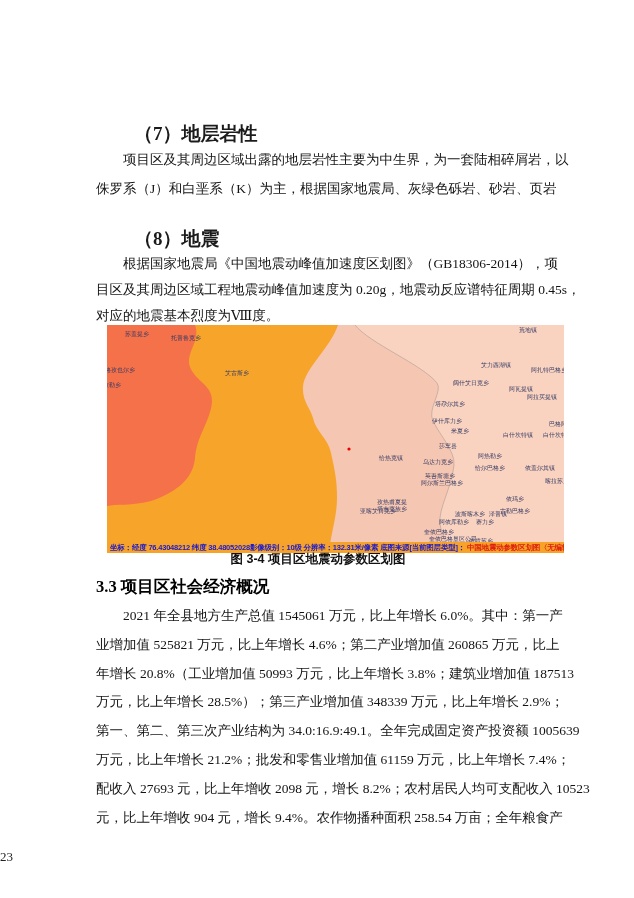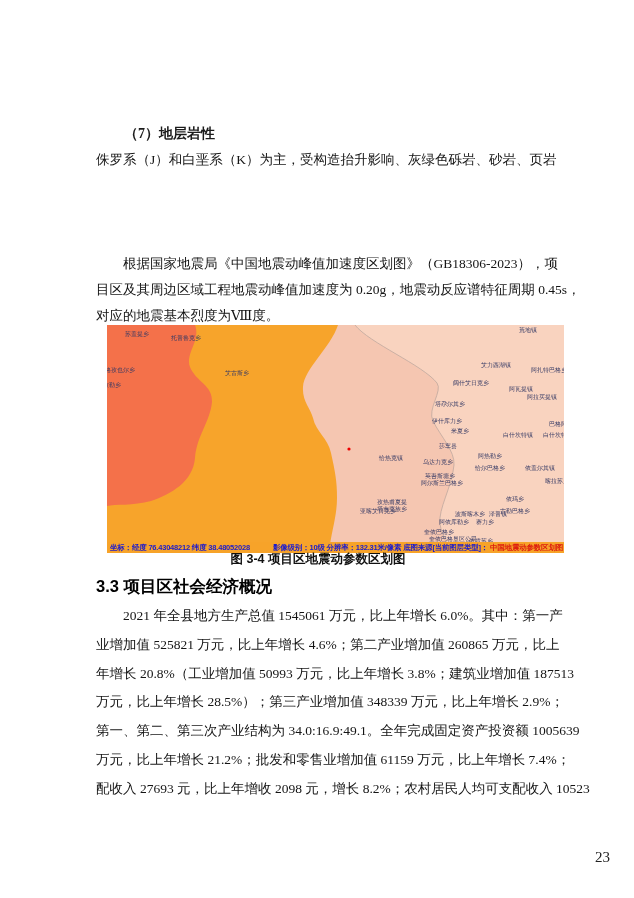--- a/index.html
+++ b/index.html
@@ -2,68 +2,70 @@
 <html><head>
 <meta charset="utf-8">
 <style>
   html,body{margin:0;padding:0;background:#e8e8e8;}
   #page{
     position:relative;width:634px;height:898px;background:#ffffff;
     margin:0 auto;overflow:hidden;
     font-family:"Liberation Serif","DejaVu Serif",serif;color:#1b1b1b;
   }
   .abs{position:absolute;}
-  .h-run{font-weight:bold;font-size:14px;line-height:20px;text-indent:2em;width:444px;}
+  .h-run{font-weight:bold;font-size:19px;line-height:20px;text-indent:2em;width:444px;}
   .para{width:444px;}
   .tline{
     font-size:13.5px;line-height:28.8px;
     text-align:justify;text-align-last:justify;
     white-space:nowrap;overflow:visible;color:#141414;
   }
   .tline.last{text-align-last:left;}
   .tline.first{text-indent:2em;}
   #para8 .tline{line-height:26px;}
   #caption{
     width:444px;text-align:center;font-family:"Liberation Sans","DejaVu Sans",sans-serif;
     font-weight:bold;font-size:12.5px;color:#111;
   }
   #h33{
-    font-family:Liberation Sans, sans-serif;
+    font-family:Liberation Serif, serif;
     font-weight:bold;font-size:16.5px;color:#000;
   }
-  #pagenum{width:610px;text-align:right;font-size:15px;color:#222;}
+  #pagenum{width:610px;text-align:left;font-size:13px;color:#222;}
   
   #map{width:457px;height:228px;overflow:hidden;}
   #map svg{display:block;width:457px;height:228px;}
   #map text{
     font-family:"DejaVu Sans","Liberation Sans",sans-serif;
     font-size:6px;fill:#333864;
   }
   #mapbar{
     position:absolute;left:0;right:0;bottom:0;height:11px;
     display:flex;justify-content:space-between;align-items:center;
     font-family:"Liberation Sans","DejaVu Sans",sans-serif;
     font-size:7.5px;line-height:11px;white-space:nowrap;overflow:hidden;
-    padding:0 3px;letter-spacing:-0.2px;font-weight:bold;gap:23px;
+    padding:0 3px;letter-spacing:-0.2px;font-weight:bold;
   }
 </style>
 </head>
 <body>
 
 <div id="page">
 
   <div class="abs h-run" style="left:96px;top:124px;">（7）地层岩性</div>
 
   <div class="abs para" id="para7" style="left:96px;top:146px;">
-      <div class="tline">侏罗系（J）和白垩系（K）为主，受构造抬升影响、灰绿色砾岩、砂岩、页岩</div>
+      <div class="tline first">项目区及其周边区域出露的地层岩性主要为中生界，为一套陆相碎屑岩，以</div>
+      <div class="tline">侏罗系（J）和白垩系（K）为主，根据国家地震局、灰绿色砾岩、砂岩、页岩</div>
     </div>
 
+  <div class="abs h-run" style="left:96px;top:229px;">（8）地震</div>
 
   <div class="abs para" id="para8" style="left:96px;top:251px;">
-      <div class="tline first">根据国家地震局《中国地震动峰值加速度区划图》（GB18306-2023），项</div>
+      <div class="tline first">根据国家地震局《中国地震动峰值加速度区划图》（GB18306-2014），项</div>
       <div class="tline">目区及其周边区域工程地震动峰值加速度为 0.20g，地震动反应谱特征周期 0.45s，</div>
       <div class="tline last">对应的地震基本烈度为Ⅷ度。</div>
     </div>
 
   <div class="abs" id="map" style="left:107px;top:325px;">
     <svg viewBox="0 0 457 228" preserveAspectRatio="none">
       <rect x="0" y="0" width="457" height="228" fill="#F9D3BF"></rect>
       <path d="M0,0 L248,0 C262,18 316,40 330,58 C336,66 320,84 326,96 C334,112 348,126 347,140 C345,162 331,184 333,199 C335,211 341,220 344,228 L0,228 Z" fill="#F5C6B1"></path>
       <path d="M248,0 C262,18 316,40 330,58 C336,66 320,84 326,96 C334,112 348,126 347,140 C345,162 331,184 333,199 C335,211 341,220 344,228" fill="none" stroke-width="0.7" stroke="#B7A49B"></path>
       <path d="M0,0 L231,0 C224,22 197,44 196,62 C195,76 204,84 206,93 C209,107 221,113 224,128 C228,146 230,156 230,173 C230,192 224,207 222,228 L0,228 Z" fill="#F7A42B"></path>
@@ -125,17 +127,18 @@
   <div class="abs" id="h33" style="left:96px;top:576px;">3.3 项目区社会经济概况</div>
 
   <div class="abs para" id="para33" style="left:96px;top:602px;width:446px;">
       <div class="tline first">2021 年全县地方生产总值 1545061 万元，比上年增长 6.0%。其中：第一产</div>
       <div class="tline">业增加值 525821 万元，比上年增长 4.6%；第二产业增加值 260865 万元，比上</div>
       <div class="tline">年增长 20.8%（工业增加值 50993 万元，比上年增长 3.8%；建筑业增加值 187513</div>
       <div class="tline">万元，比上年增长 28.5%）；第三产业增加值 348339 万元，比上年增长 2.9%；</div>
       <div class="tline">第一、第二、第三次产业结构为 34.0:16.9:49.1。全年完成固定资产投资额 1005639</div>
       <div class="tline">万元，比上年增长 21.2%；批发和零售业增加值 61159 万元，比上年增长 7.4%；</div>
       <div class="tline">配收入 27693 元，比上年增收 2098 元，增长 8.2%；农村居民人均可支配收入 10523</div>
+      <div class="tline last">元，比上年增收 904 元，增长 9.4%。农作物播种面积 258.54 万亩；全年粮食产</div>
     </div>
 
   <div class="abs" id="pagenum" style="left:0;top:849px;">23</div>
 
 </div>
 
 </body></html>

